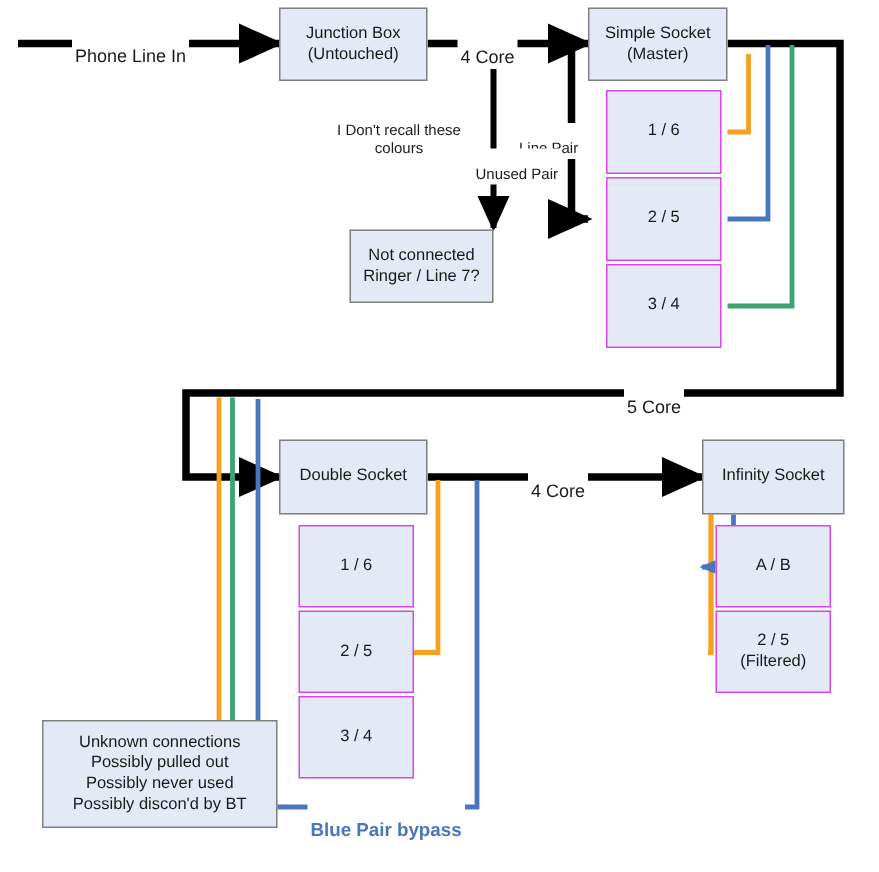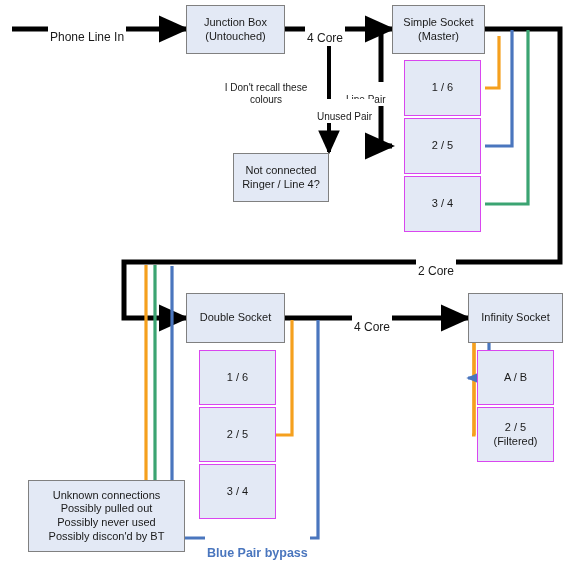--- a/index.html
+++ b/index.html
@@ -146,21 +146,21 @@
   <div class="node thin-border" style="left:404px; top:118px; width:77px; height:56px;">
     <span class="node-lines">2 / 5</span>
   </div>
 
   <div class="node thin-border" style="left:404px; top:176px; width:77px; height:56px;">
     <span class="node-lines">3 / 4</span>
   </div>
 
   <div class="node" style="left:233px; top:153px; width:96px; height:49px;">
     <span class="node-lines">Not connected
-Ringer / Line 4?</span>
+Ringer / Line 7?</span>
   </div>
 
   <div class="node" style="left:186px; top:293px; width:99px; height:50px;">
     <span class="node-lines">Double Socket</span>
   </div>
 
   <div class="node thin-border" style="left:199px; top:350px; width:77px; height:55px;">
     <span class="node-lines">1 / 6</span>
   </div>
 
@@ -207,21 +207,21 @@
 
   <div class="edge-label" style="left:344px; top:82px;">
     <span>Line Pair</span>
   </div>
 
   <div class="edge-label" style="left:296px; top:99px;margin-left:19px;">
     <span>Unused Pair</span>
   </div>
 
   <div class="edge-label big" style="left:416px; top:250px;">
-    <span>2 Core</span>
+    <span>5 Core</span>
   </div>
 
   <div class="edge-label big" style="left:352px; top:306px;">
     <span>4 Core</span>
   </div>
 
   <div class="edge-label blue-label" style="left:205px; top:531px;">
     <span>Blue Pair bypass</span>
   </div>
 

